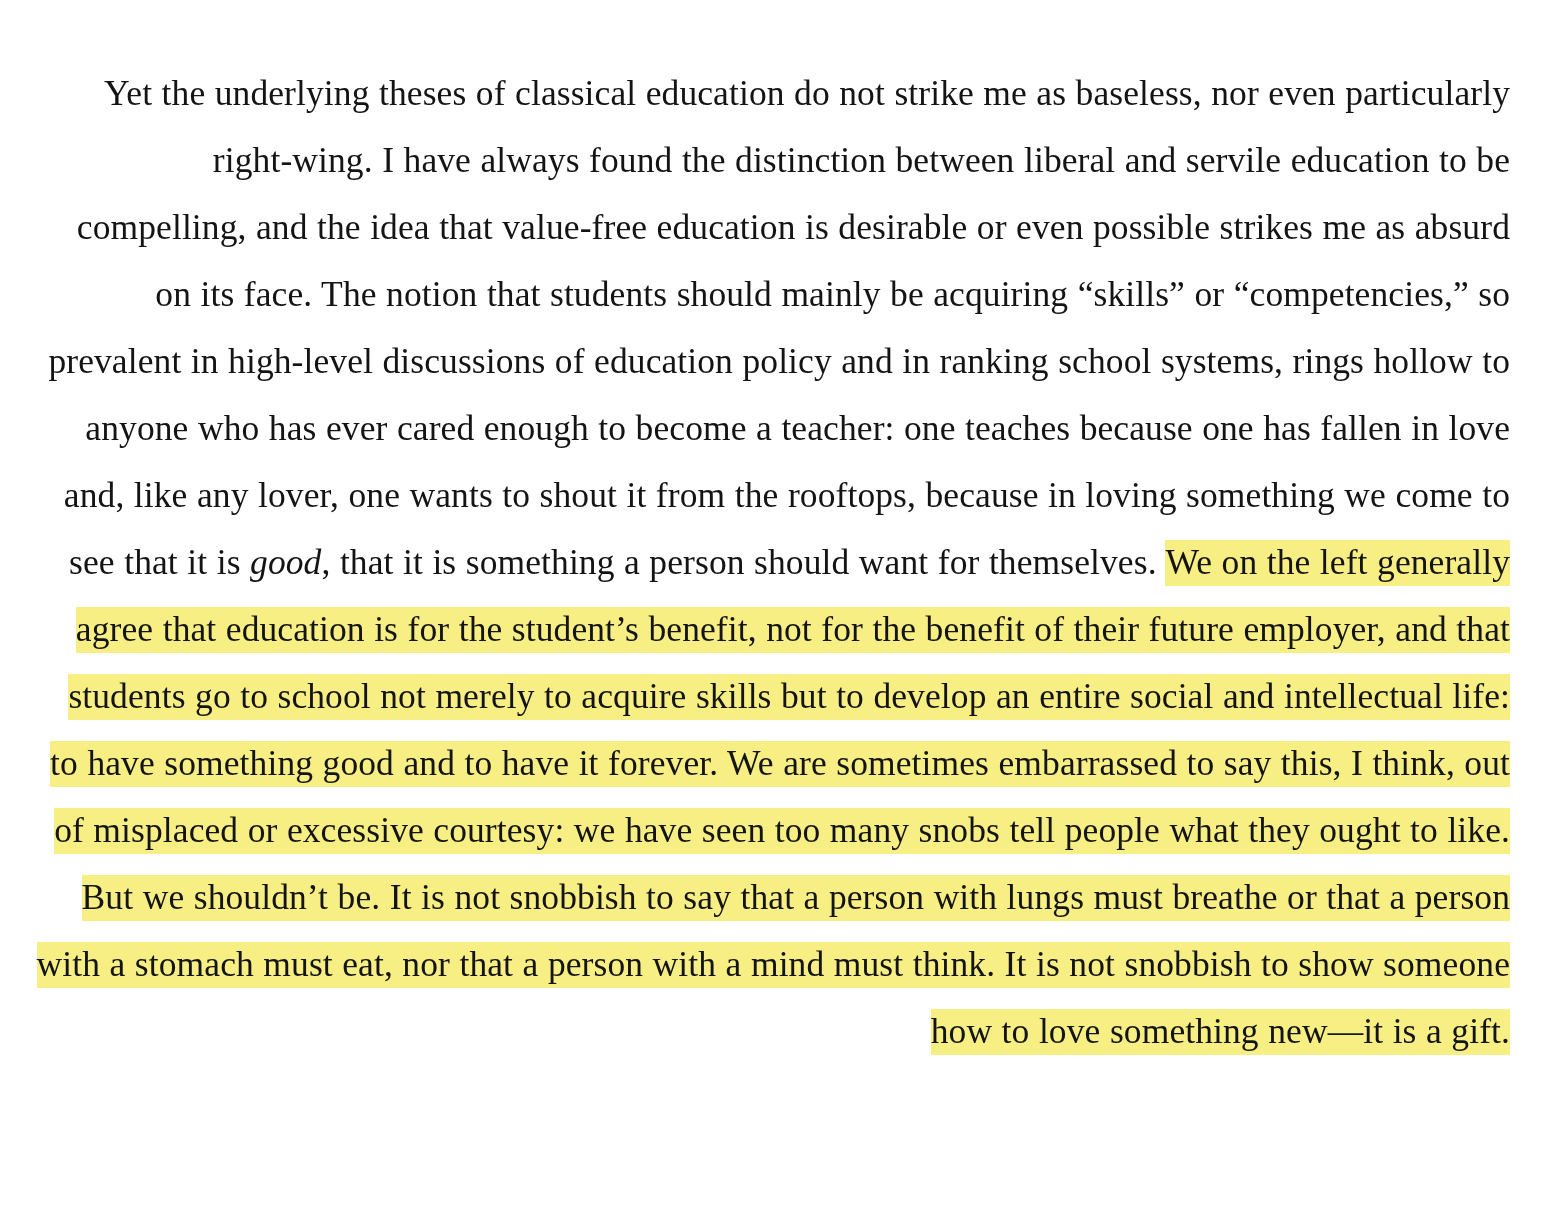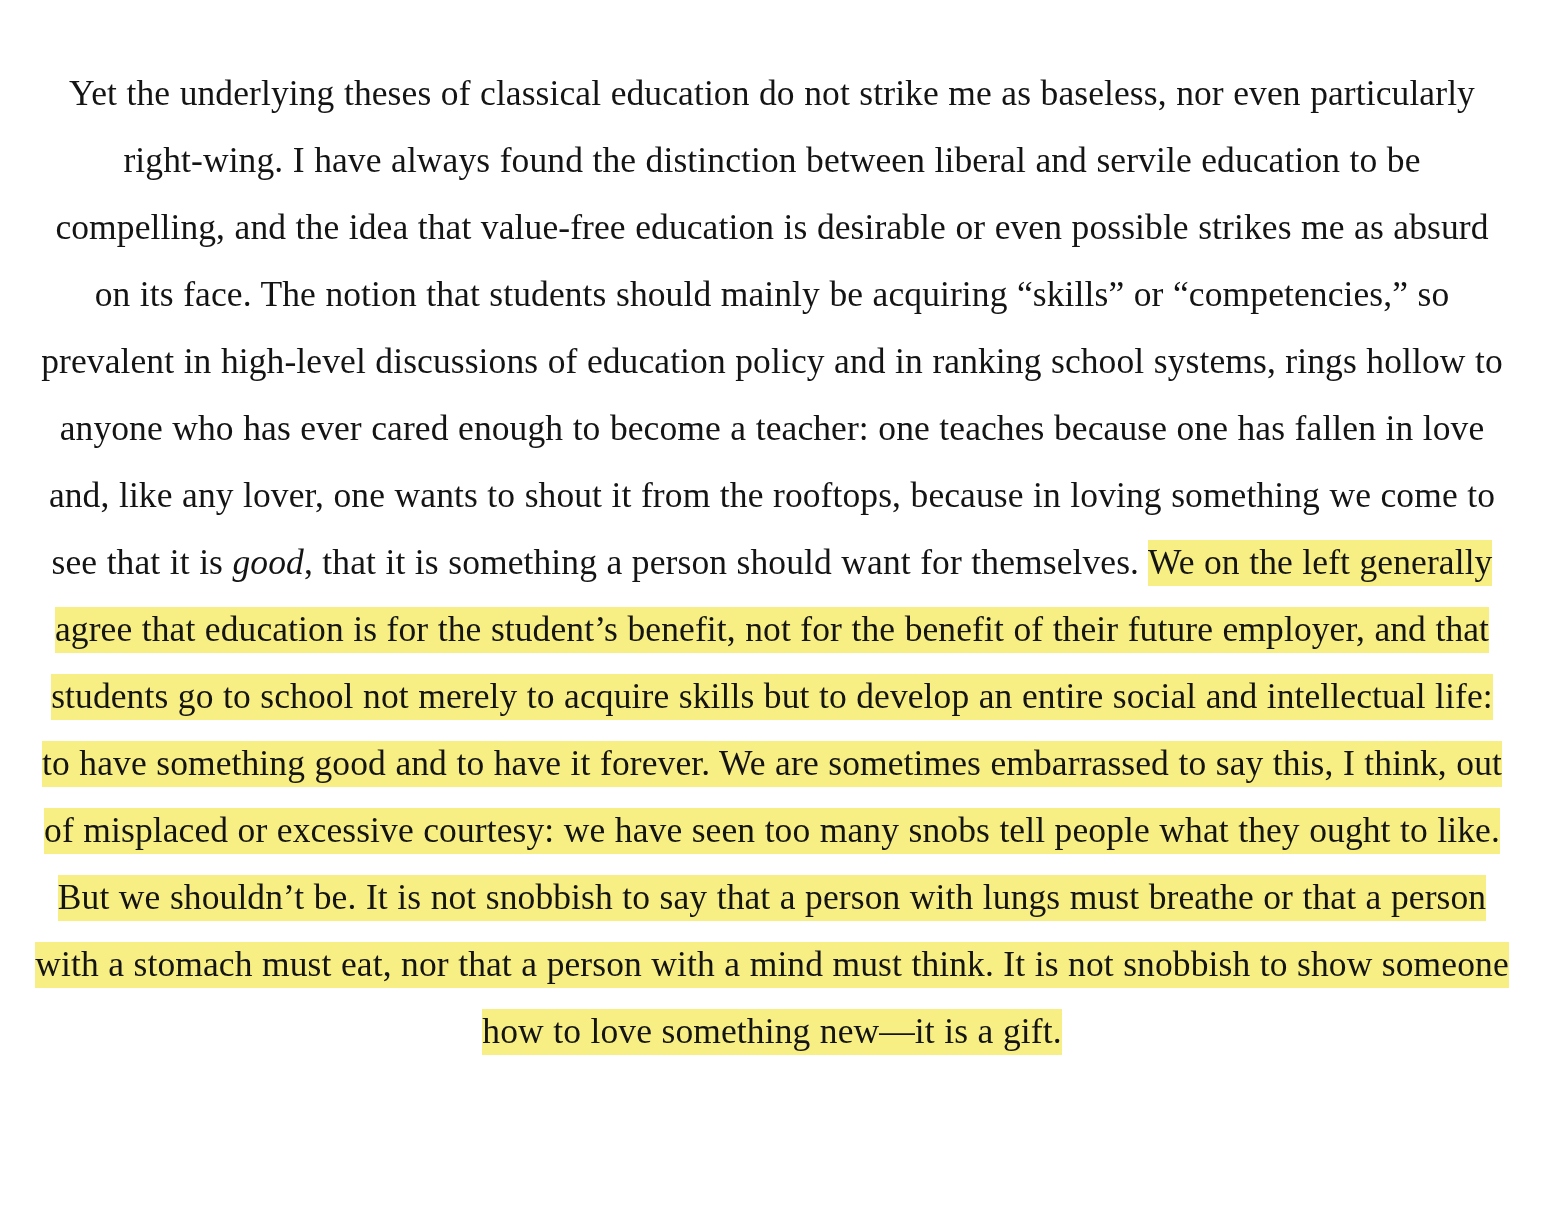--- a/index.html
+++ b/index.html
@@ -18,21 +18,21 @@
     box-sizing: border-box;
     width: 1554px;
     height: 1228px;
     padding: 24px 44px 0 34px;
     background: #ffffff;
   }
   .passage {
     font-size: 35.5px;
     line-height: 67px;
     letter-spacing: 0.1px;
-    text-align: center;
+    text-align: right;
     color: #141414;
     word-spacing: 0.5px;
   }
   .hl {
     background-color: #f8ef84;
     box-decoration-break: clone;
     -webkit-box-decoration-break: clone;
     padding: 2px 0 4px 0;
   }
   em {

